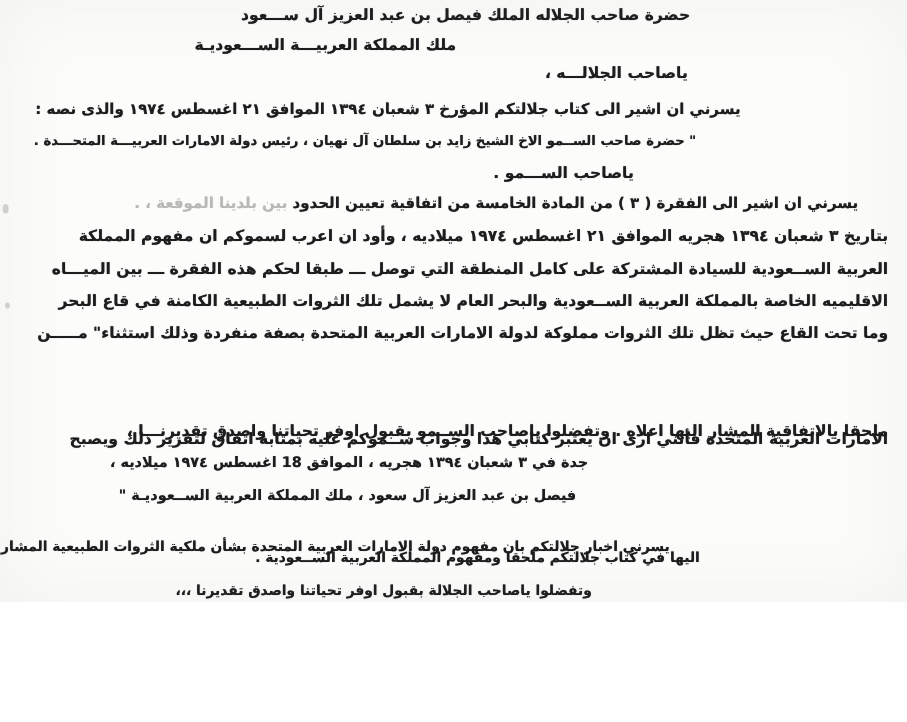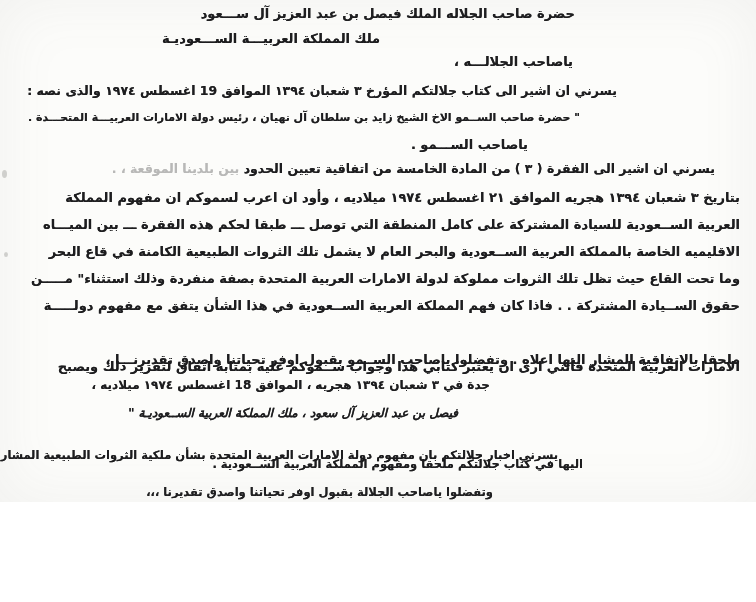--- a/index.html
+++ b/index.html
@@ -38,39 +38,38 @@
 </style>
 </head>
 <body>
 
 <div class="page">
 
   <div class="ln s13" style="top:6px;   right:181px;">حضرة صاحب الجلاله الملك فيصل بن عبد العزيز آل ســـعود</div>
   <div class="ln s13" style="top:31px;  right:376px;">ملك المملكة العربيـــة الســـعوديـة</div>
   <div class="ln s13" style="top:54px;  right:183px;">ياصاحب الجلالـــه ،</div>
 
-  <div class="ln" style="top:83px;  right:139px;">يسرني ان اشير الى كتاب جلالتكم المؤرخ ٣ شعبان ١٣٩٤ الموافق 19 اغسطس ١٩٧٤ والذى نصه :</div>
+  <div class="ln" style="top:83px;  right:139px;">يسرني ان اشير الى كتاب جلالتكم المؤرخ ٣ شعبان ١٣٩٤ الموافق ٢١ اغسطس ١٩٧٤ والذى نصه :</div>
 
   <div class="ln s11" style="top:111px; right:176px;">" حضرة صاحب الســمو الاخ الشيخ زايد بن سلطان آل نهيان ، رئيس دولة الامارات العربيـــة المتحـــدة .</div>
   <div class="ln s13" style="top:137px; right:228px;">ياصاحب الســـمو .</div>
 
   <div class="ln" style="top:161px; right:41px;">
     <span>يسرني ان اشير الى الفقرة ( ٣ ) من المادة الخامسة من اتفاقية تعيين الحدود</span>
     <span class="faint">بين بلدينا الموقعة ، .</span>
   </div>
   <div class="ln s13" style="top:190px; right:16px;">بتاريخ ٣ شعبان ١٣٩٤ هجريه الموافق ٢١ اغسطس ١٩٧٤ ميلاديه ، وأود ان اعرب لسموكم ان مفهوم المملكة</div>
   <div class="ln s13" style="top:217px; right:16px;">العربية الســعودية للسيادة المشتركة على كامل المنطقة التي توصل ـــ طبقا لحكم هذه الفقرة ـــ بين الميـــاه</div>
   <div class="ln s13" style="top:244px; right:16px;">الاقليميه الخاصة بالمملكة العربية الســعودية والبحر العام لا يشمل تلك الثروات الطبيعية الكامنة في قاع البحر</div>
   <div class="ln s13" style="top:271px; right:16px;">وما تحت القاع حيث تظل تلك الثروات مملوكة لدولة الامارات العربية المتحدة بصفة منفردة وذلك استثناء" مـــــن</div>
-  <div class="ln s13" style="top:298px; right:16px;">حقوق الســيادة المشتركة . . فاذا كان فهم المملكة العربية الســعودية في هذا الشأن يتفق مع مفهوم دولـــــة</div>
   <div class="ln s13" style="top:325px; right:16px;margin-top:34px;">الامارات العربية المتحدة فأنني ارى ان يعتبر كتابي هذا وجواب ســموكم عليه بمثابة اتفاق لتقرير ذلك ويصبح</div>
   <div class="ln s13" style="top:352px; right:16px;">ملحقا بالاتفاقية المشار اليها اعلاه . وتفضلوا ياصاحب الســمو بقبول اوفر تحياتنا واصدق تقديرنـــا ،</div>
 
   <div class="ln s12" style="top:378px; right:266px;">جدة في ٣ شعبان ١٣٩٤ هجريه ، الموافق 18 اغسطس ١٩٧٤ ميلاديه ،</div>
-  <div class="ln s12" style="top:406px; right:298px;font-style:italic;">فيصل بن عبد العزيز آل سعود ، ملك المملكة العربية الســعوديـة "</div>
+  <div class="ln s12" style="top:406px; right:276px;">فيصل بن عبد العزيز آل سعود ، ملك المملكة العربية الســعوديـة "</div>
 
   <div class="ln s115" style="top:448px; right:198px;padding-left:27px;">يسرني اخبار جلالتكم بان مفهوم دولة الامارات العربية المتحدة بشأن ملكية الثروات الطبيعية المشار</div>
   <div class="ln s115" style="top:457px; right:173px;">اليها في كتاب جلالتكم ملحقا ومفهوم المملكة العربية الســعودية .</div>
 
   <div class="ln s115" style="top:485px; right:263px;">وتفضلوا ياصاحب الجلالة بقبول اوفر تحياتنا واصدق تقديرنا ،،،</div>
 
   <div class="sig">
     <svg viewBox="0 0 92 80" xmlns="http://www.w3.org/2000/svg">
       <g fill="none" stroke="#26262a" stroke-width="1.7" stroke-linecap="round">
         <path d="M 74 5 C 72 14 67 23 61 31"></path>

